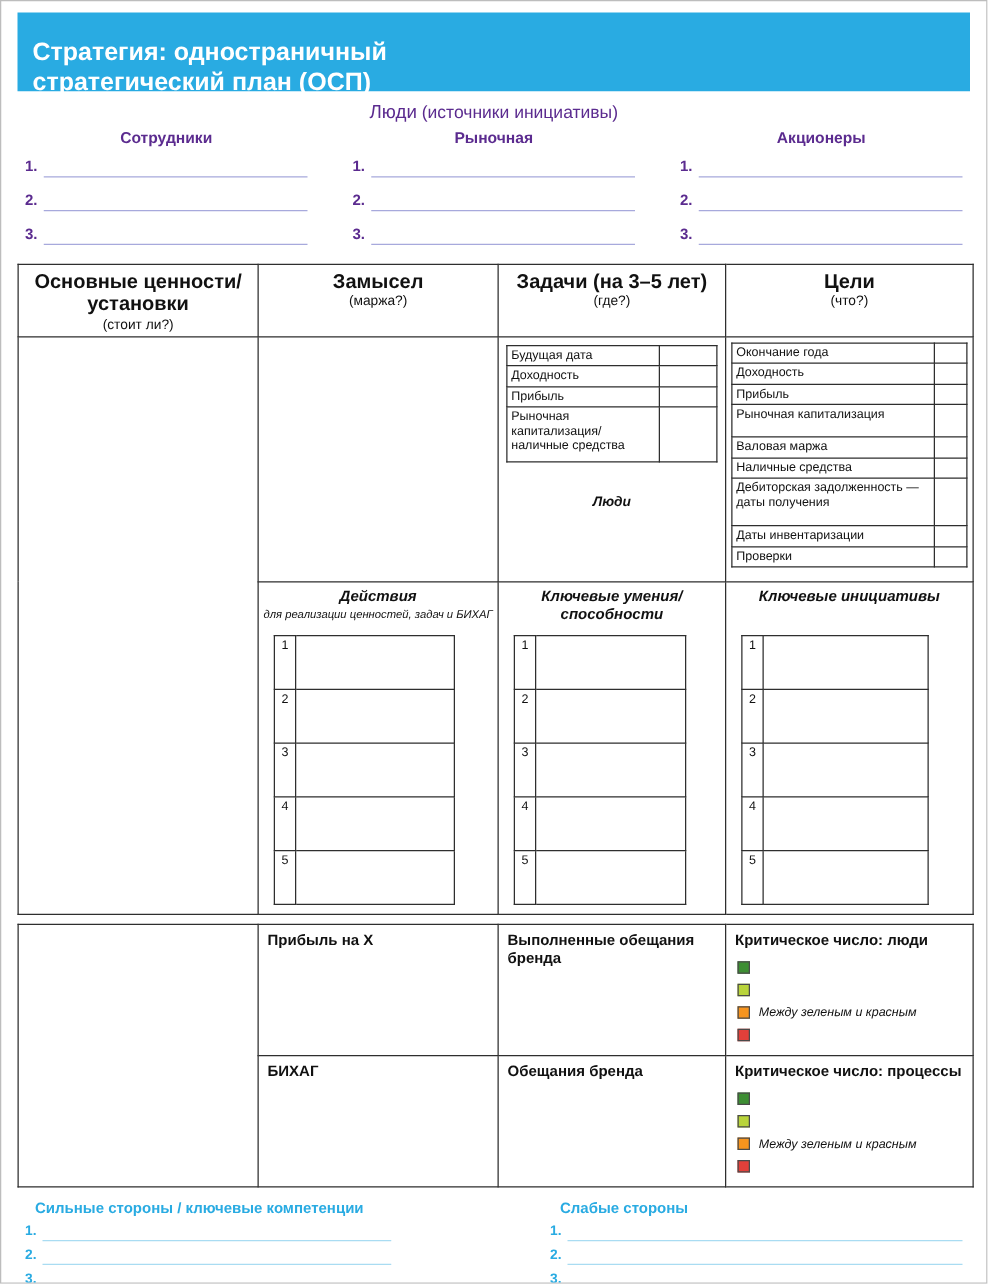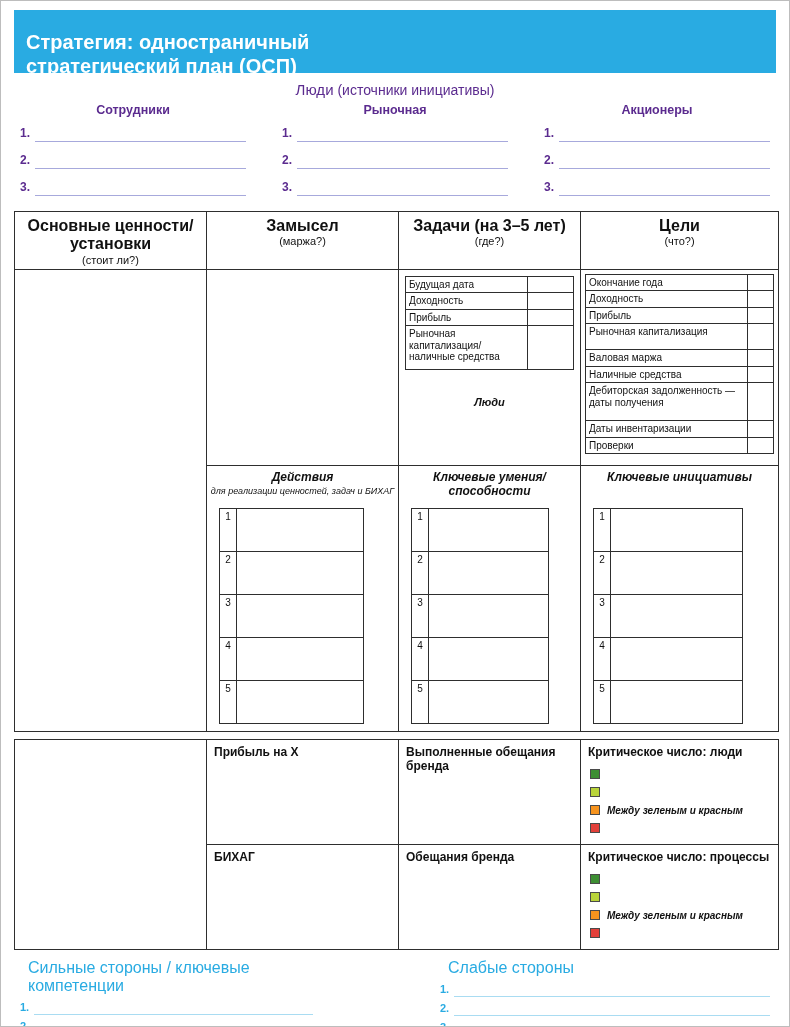--- a/index.html
+++ b/index.html
@@ -47,30 +47,30 @@
   .sreda{text-align:center;font-weight:bold;font-style:italic;font-size:11px;margin-top:26px;}
 
   .blk-head{height:40px;padding-top:5px;}
   .blk-title{text-align:center;font-weight:bold;font-style:italic;font-size:12px;line-height:1.15;}
   .blk-sub{text-align:center;font-style:italic;font-size:9px;margin-top:1px;}
   .numtab{margin:2px 0 0 12px;width:76%;}
   .numtab tr{height:43px;}
   .numtab td.n{width:17px;font-size:10px;text-align:center;padding:2px 1px;}
 
   .cell-title{font-weight:bold;font-size:12px;line-height:1.2;padding:5px 8px 0 7px;}
-  .lights{margin:6px 0 0 9px;font-weight:bold;}
+  .lights{margin:6px 0 0 9px;}
   .lrow{display:flex;align-items:center;height:18px;}
   .sq{width:10px;height:10px;border:1px solid #4a4a4a;display:inline-block;flex:0 0 auto;}
   .lnote{font-style:italic;font-size:10px;margin-left:7px;white-space:nowrap;}
 
   
   .bottom{display:flex;justify-content:space-between;margin-top:9px;padding:0 6px;}
   .bcol-left{width:39%;}
   .bcol-right{width:44%;}
-  .bhead{color:var(--cyan,#29abe2);font-weight:normal;font-size:16px;text-align:left;padding-left:8px;margin-bottom:6px;}
+  .bhead{color:var(--cyan,#29abe2);font-weight:bold;font-size:12px;text-align:left;padding-left:8px;margin-bottom:6px;}
   .bline{display:flex;height:14px;margin-bottom:5px;}
   .bnum{color:var(--cyan,#29abe2);font-weight:bold;font-size:11px;}
   .brule{flex:1;border-bottom:1px solid var(--line_cyan,#a9dcf2);margin-left:5px;}
 </style>
 </head>
 <body>
 
 <div class="page">
 
   <div class="header-bar">

